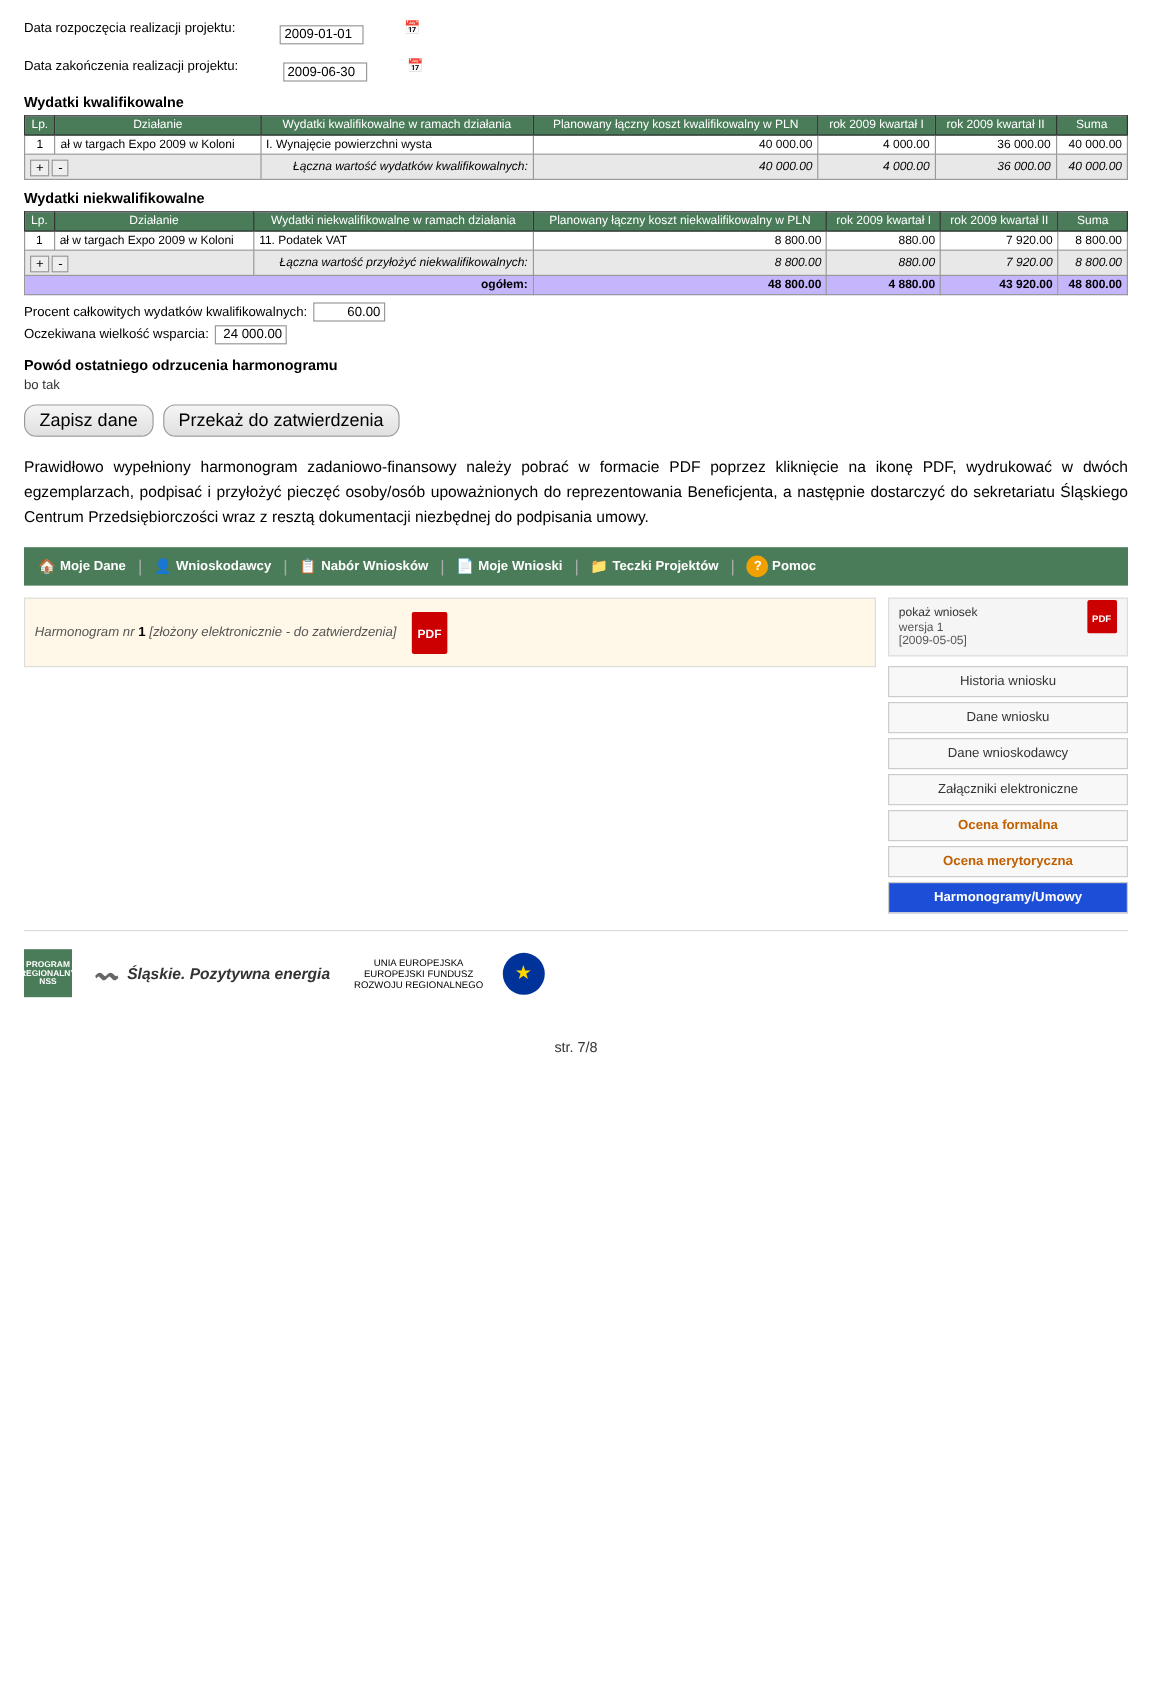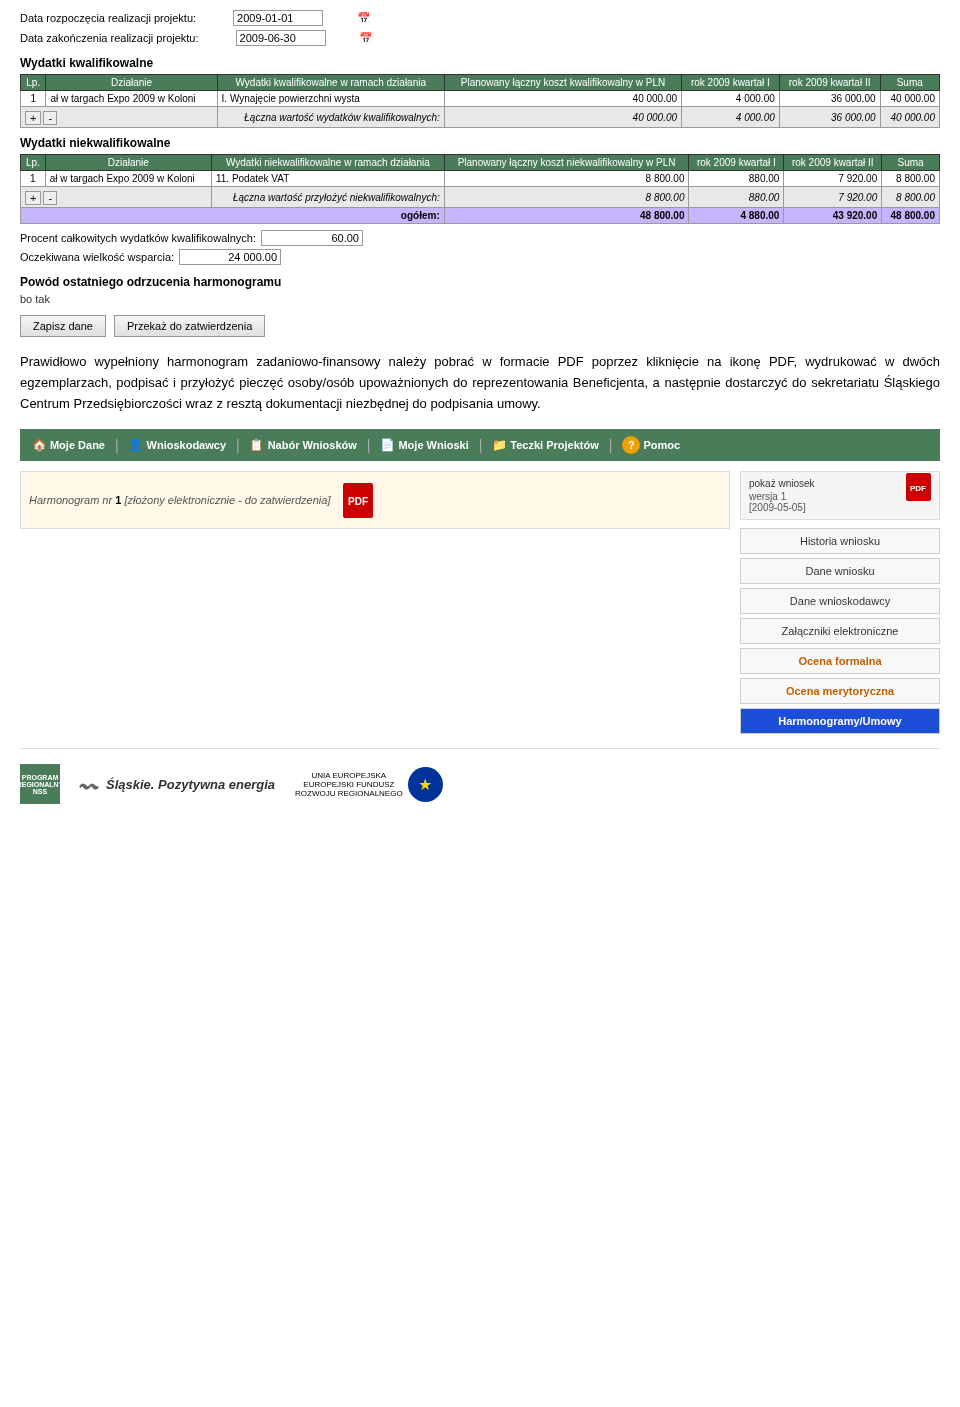--- a/index.html
+++ b/index.html
@@ -27,21 +27,22 @@
       gap: 32px;
     }
     .form-row label {
       margin-right: 5px;
       font-size: 11px;
     }
     .form-row input[type="text"] {
       border: 1px solid #999;
       padding: 1px 3px;
       font-size: 11px;
-      width: 90px;
+      width: 70px;
+      margin-top: 11px;
     }
     .form-row .cal-icon {
       margin-left: 2px;
       cursor: pointer;
       font-size: 11px;
     }
 
     
     .section-title {
       font-weight: bold;
@@ -109,21 +110,21 @@
       margin-bottom: 3px;
       font-size: 11px;
     }
     .calc-row label {
       margin-right: 5px;
     }
     .calc-row input[type="text"] {
       border: 1px solid #999;
       padding: 1px 3px;
       font-size: 11px;
-      width: 102px;
+      width: 60px;
       text-align: right;
     }
 
     
     .reason-section {
       margin-top: 10px;
       margin-bottom: 10px;
     }
     .reason-section .reason-title {
       font-weight: bold;
@@ -136,25 +137,25 @@
     }
 
     
     .action-buttons {
       display: flex;
       gap: 8px;
       margin: 10px 0 15px 0;
     }
     .action-buttons button {
       padding: 4px 12px;
-      font-size: 11px;
+      font-size: 15px;
       cursor: pointer;
       border: 1px solid #999;
       background: linear-gradient(to bottom, #f5f5f5, #e0e0e0);
-      border-radius: 0;
+      border-radius: 10px;
     }
 
     
     .description-text {
       font-size: 13px;
       line-height: 1.6;
       margin: 15px 0;
       text-align: justify;
     }
 
@@ -317,21 +318,21 @@
       text-align: center;
     }
     .slaskie-logo {
       font-size: 13px;
       font-style: italic;
       color: #333;
     }
     .eu-logo-box {
       display: flex;
       align-items: center;
-      gap: 5px;
+      gap: 16px;
       font-size: 8px;
     }
     .eu-circle {
       width: 35px;
       height: 35px;
       border-radius: 50%;
       background: #003399;
       display: flex;
       align-items: center;
       justify-content: center;
@@ -589,14 +590,15 @@
       <div style="font-size:8px; text-align:center;">
         <div>UNIA EUROPEJSKA</div>
         <div>EUROPEJSKI FUNDUSZ</div>
         <div>ROZWOJU REGIONALNEGO</div>
       </div>
       <div class="eu-circle">★</div>
     </div>
   </div>
 
 
+  <div class="page-number">str. 7/8</div>
 
 </div>
 
 </body></html>

